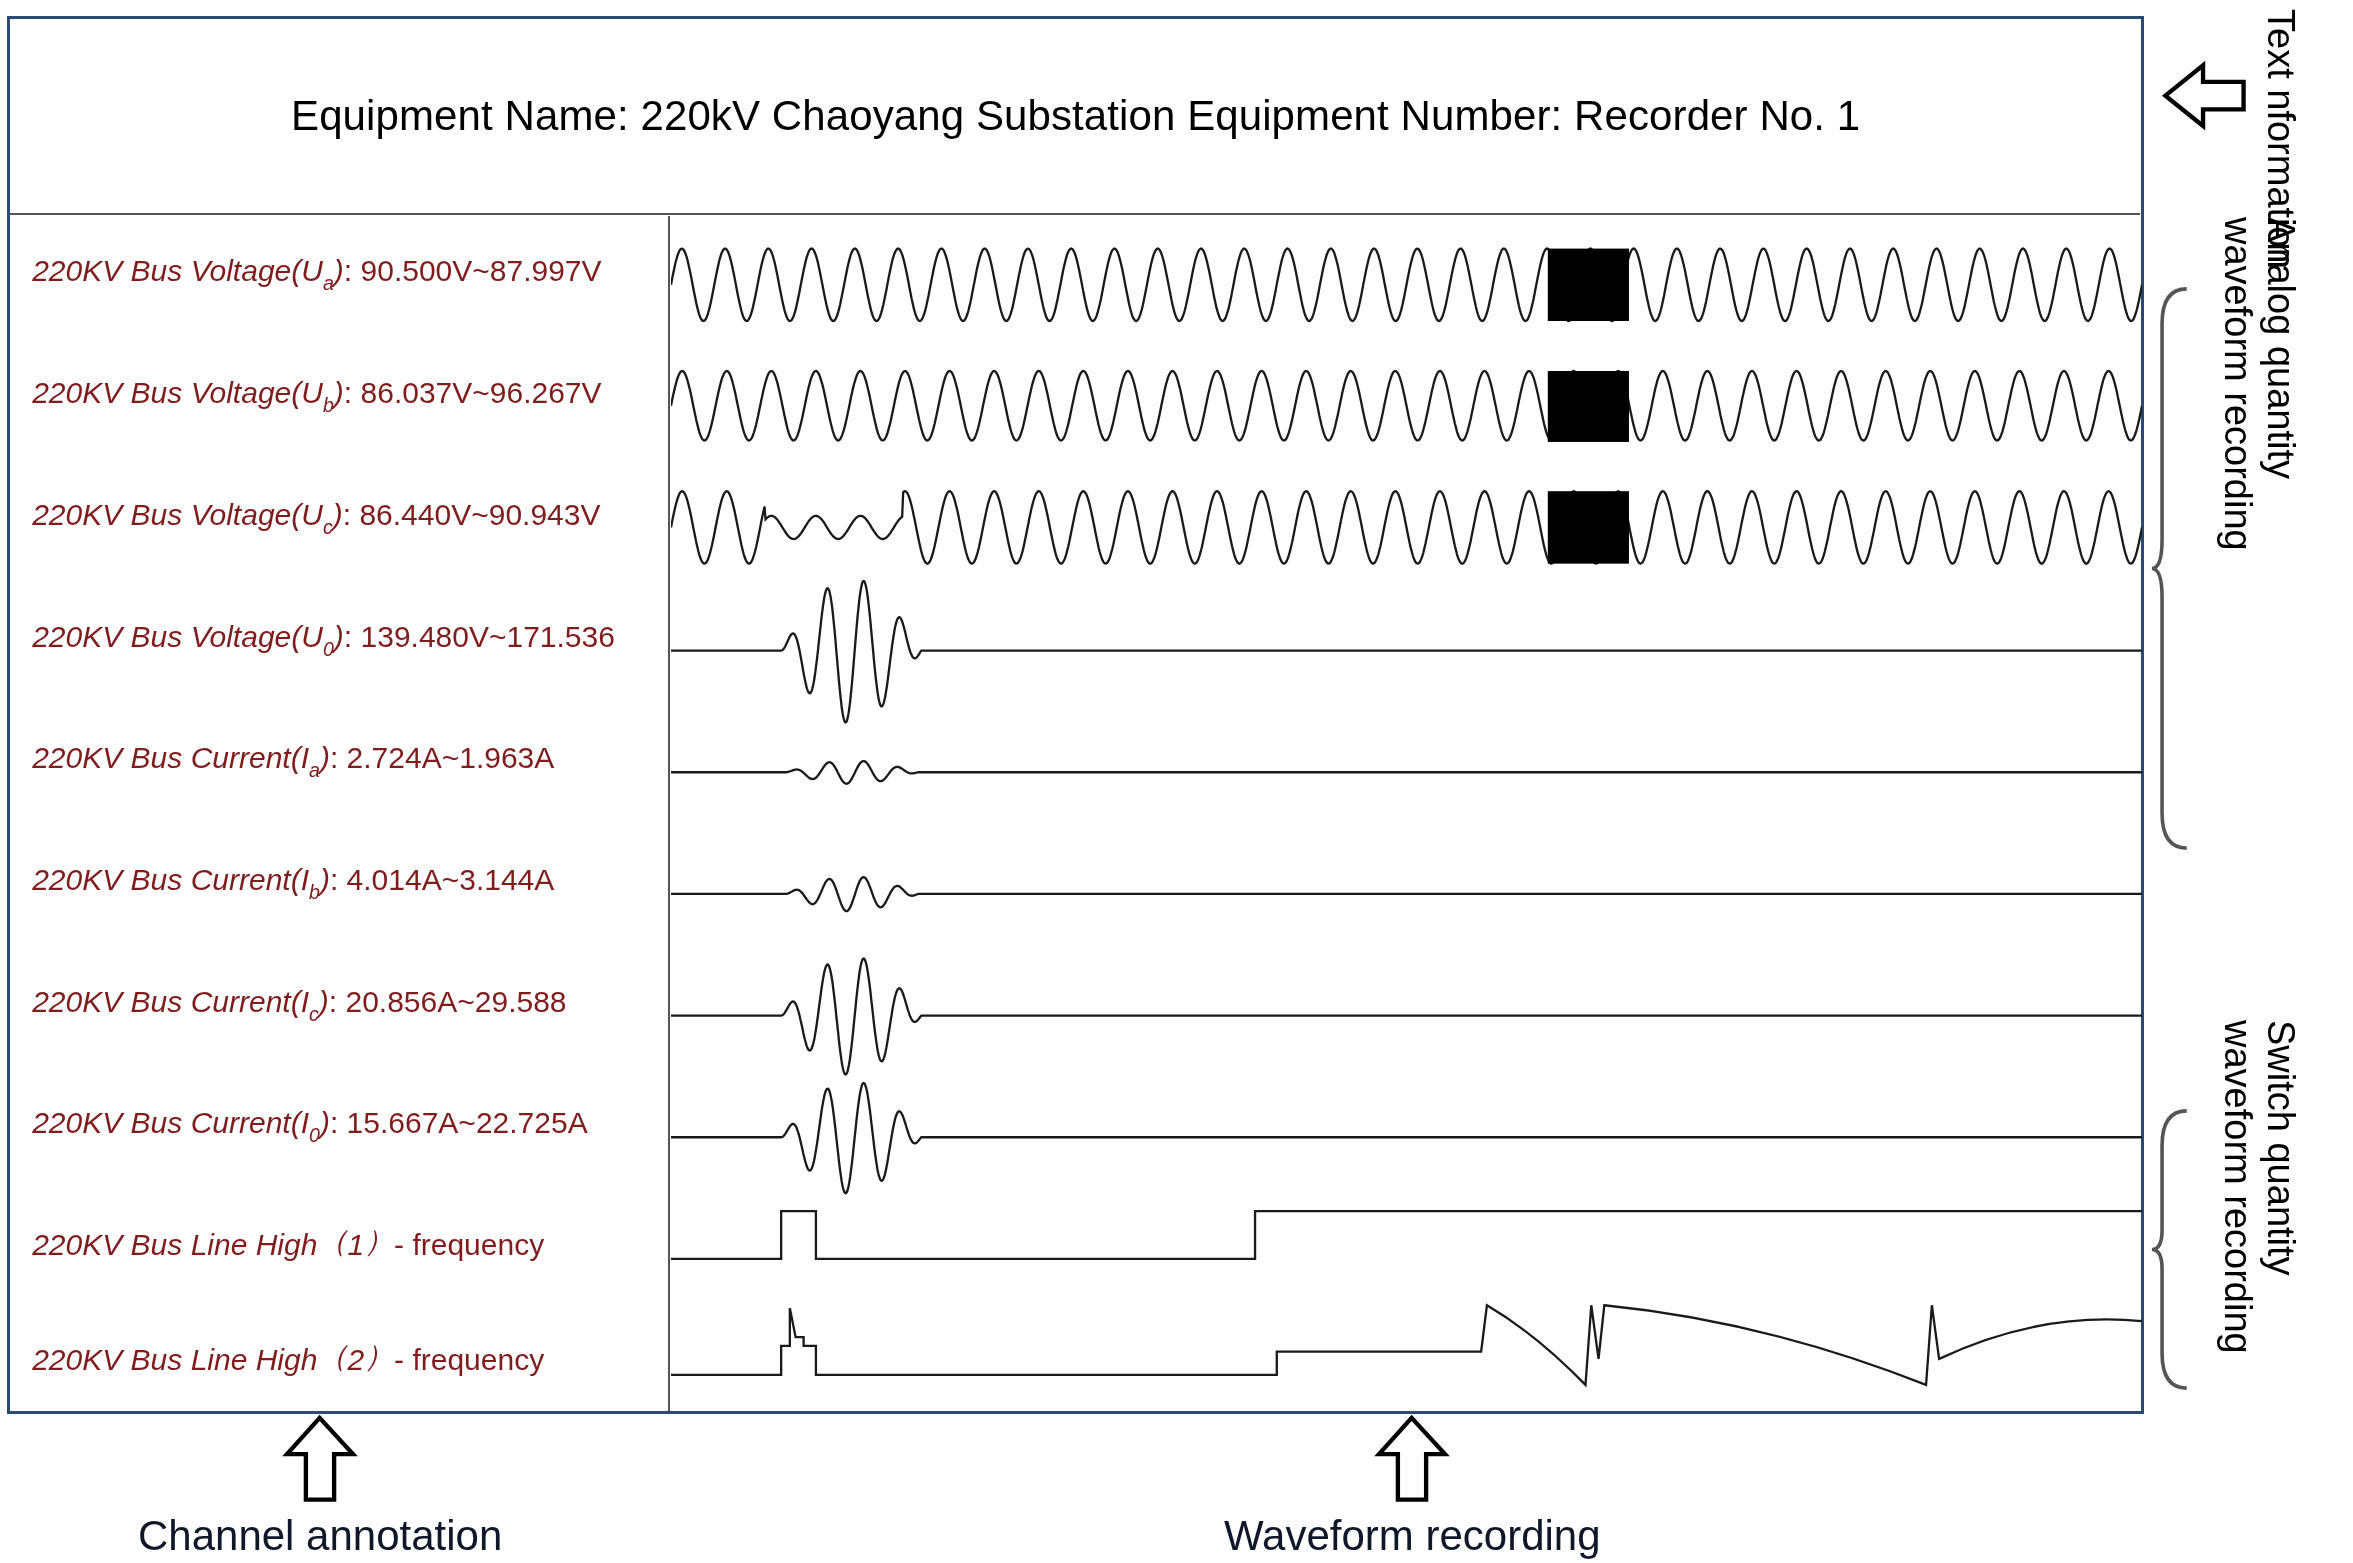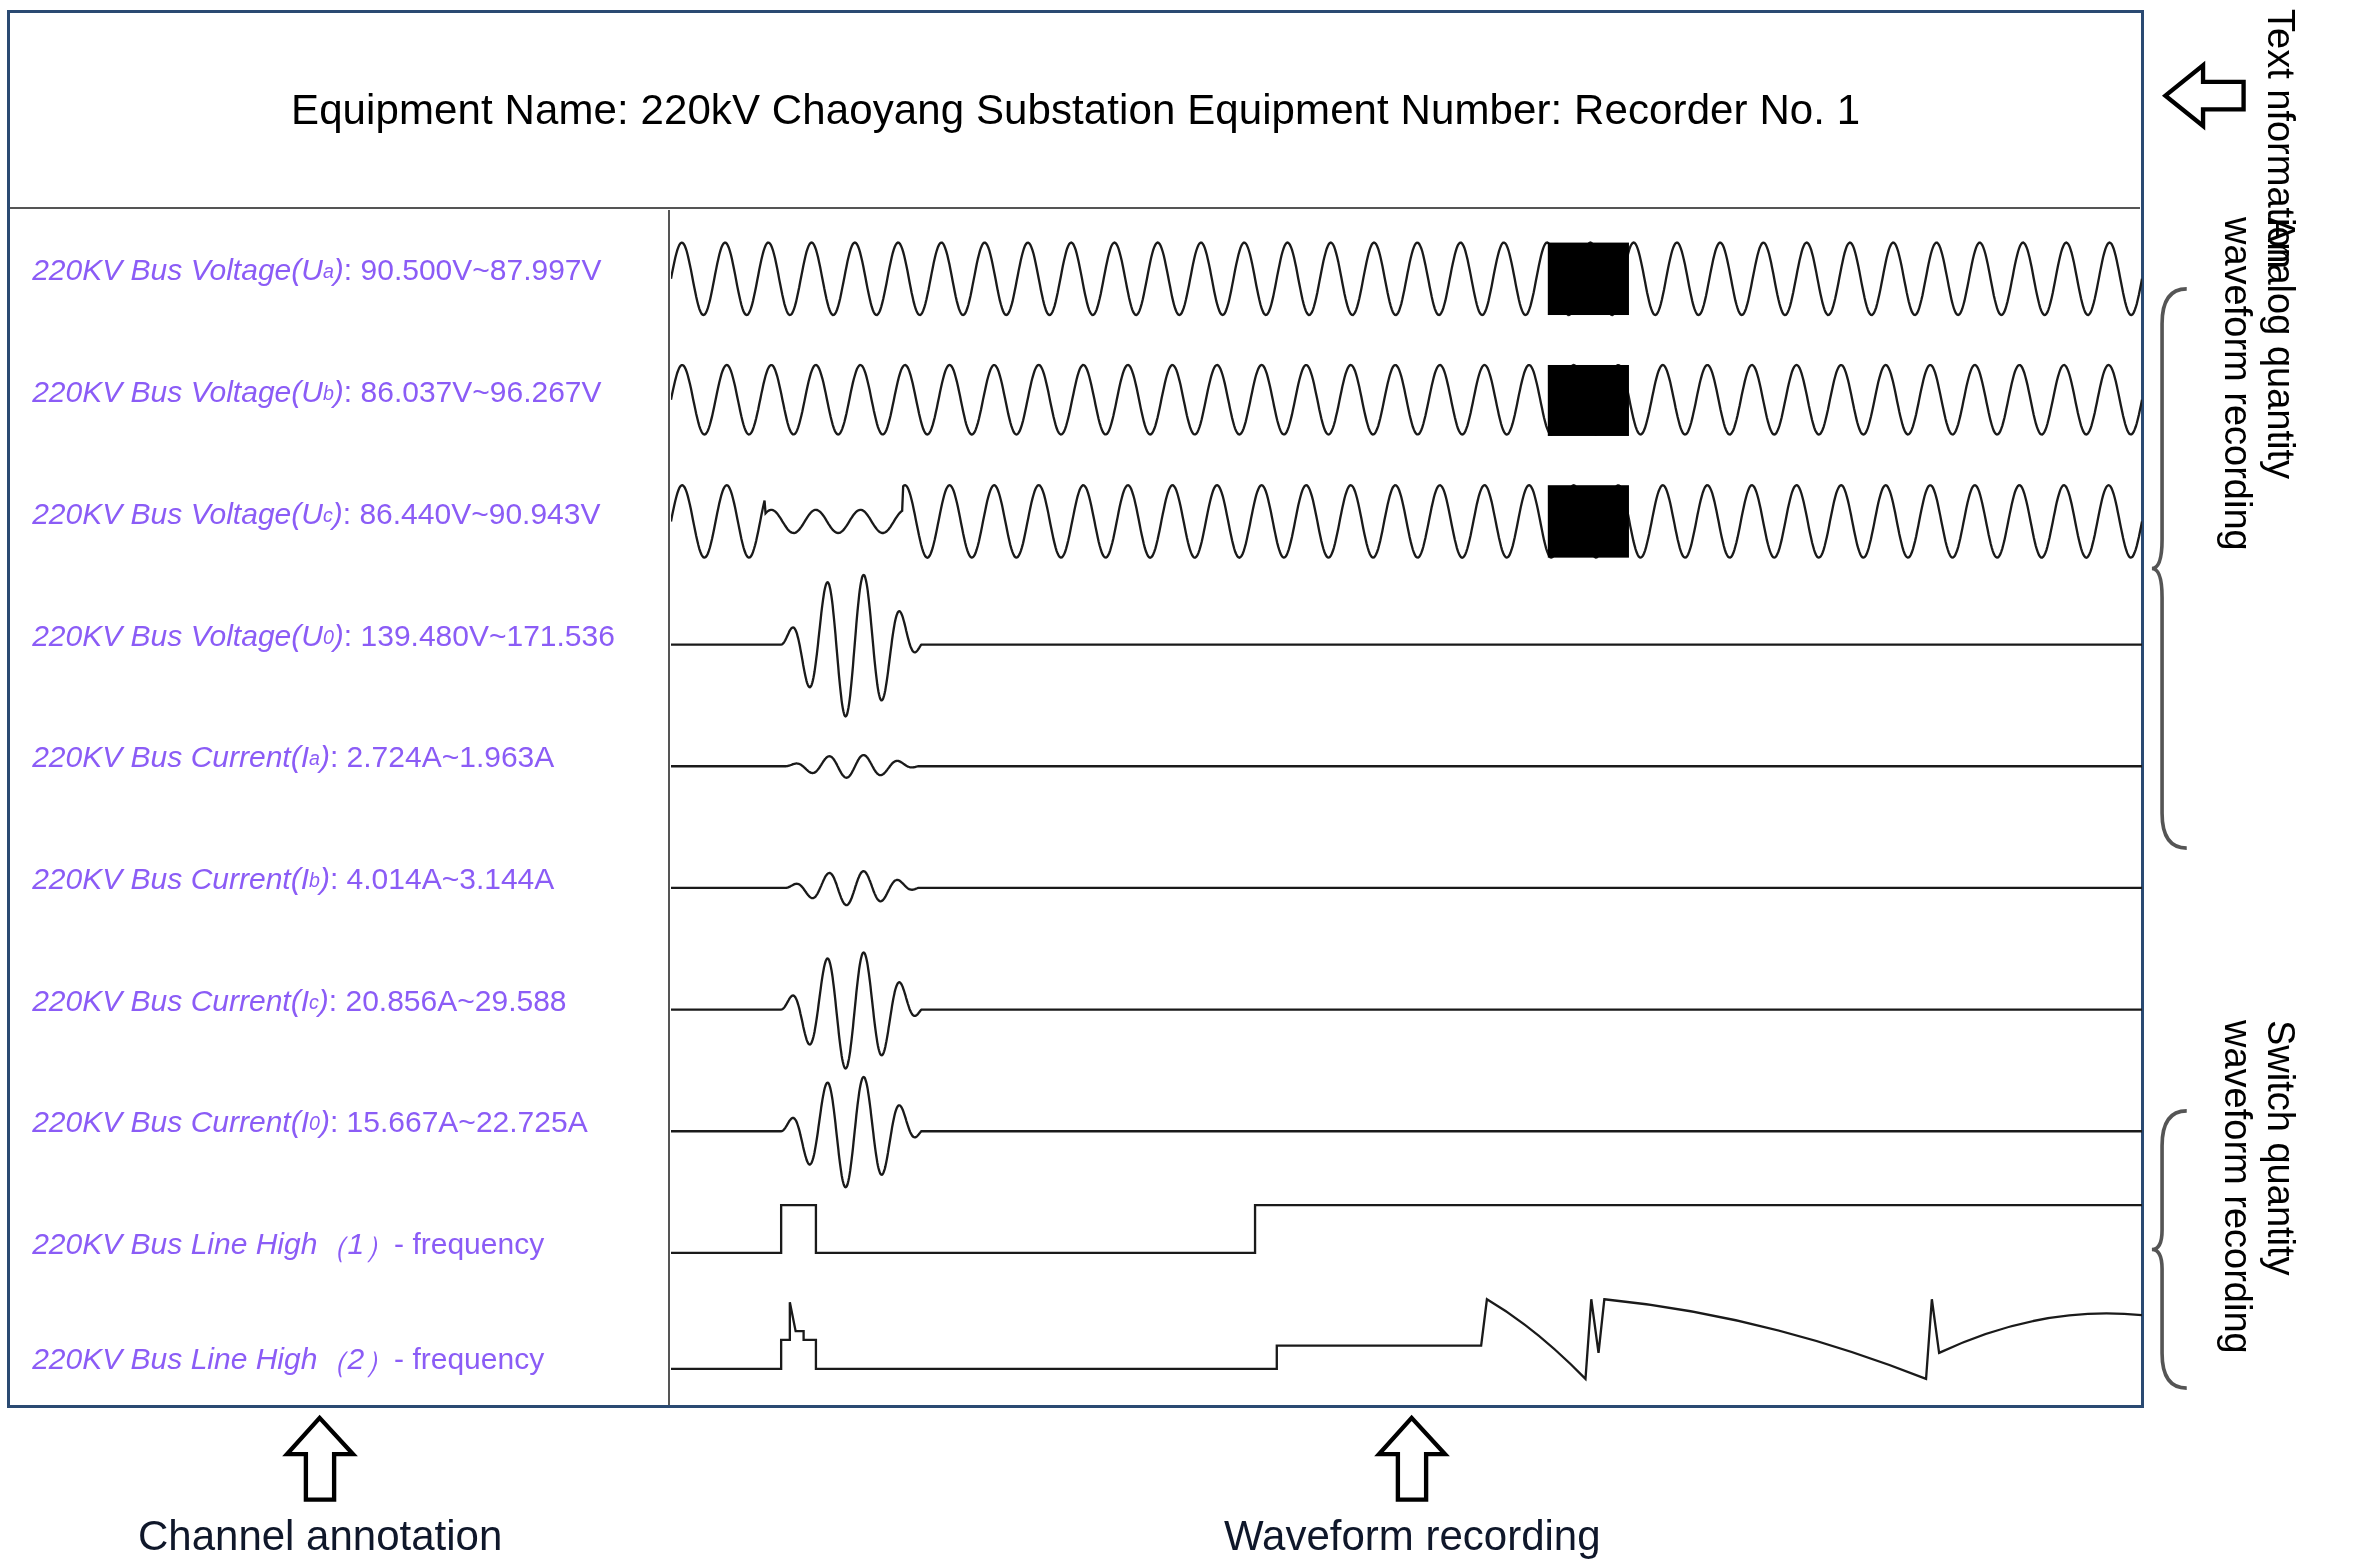--- a/index.html
+++ b/index.html
@@ -12,21 +12,21 @@
     height: 1563px;
     position: relative;
     font-family: "Liberation Sans", sans-serif;
     overflow: hidden;
   }
 
   
   #recorder-frame {
     position: absolute;
     left: 7.2px;
-    top: 10px;
+    top: 16px;
     width: 2137px;
     height: 1398px;
     border: 3.6px solid #2a4a72;
     box-sizing: border-box;
     background: #ffffff;
   }
 
   
   #header-block {
     position: absolute;
@@ -77,24 +77,24 @@
     width: 658px;
     height: 1195px;
   }
   .channel-label {
     position: absolute;
     left: 22px;
     width: 623px;
     height: 29px;
     font-size: 30px;
     font-style: italic;
-    color: #8b5cf6;
+    color: #7f1d1d;
     white-space: nowrap;
     display: flex;
-    align-items: flex-start;
+    align-items: flex-end;
   }
   .channel-label .sub {
     font-size: 19.6px;
     vertical-align: sub;
     position: relative;
     top: 6.5px;
     font-style: italic;
   }
   .channel-label .nonital {
     font-style: normal;

